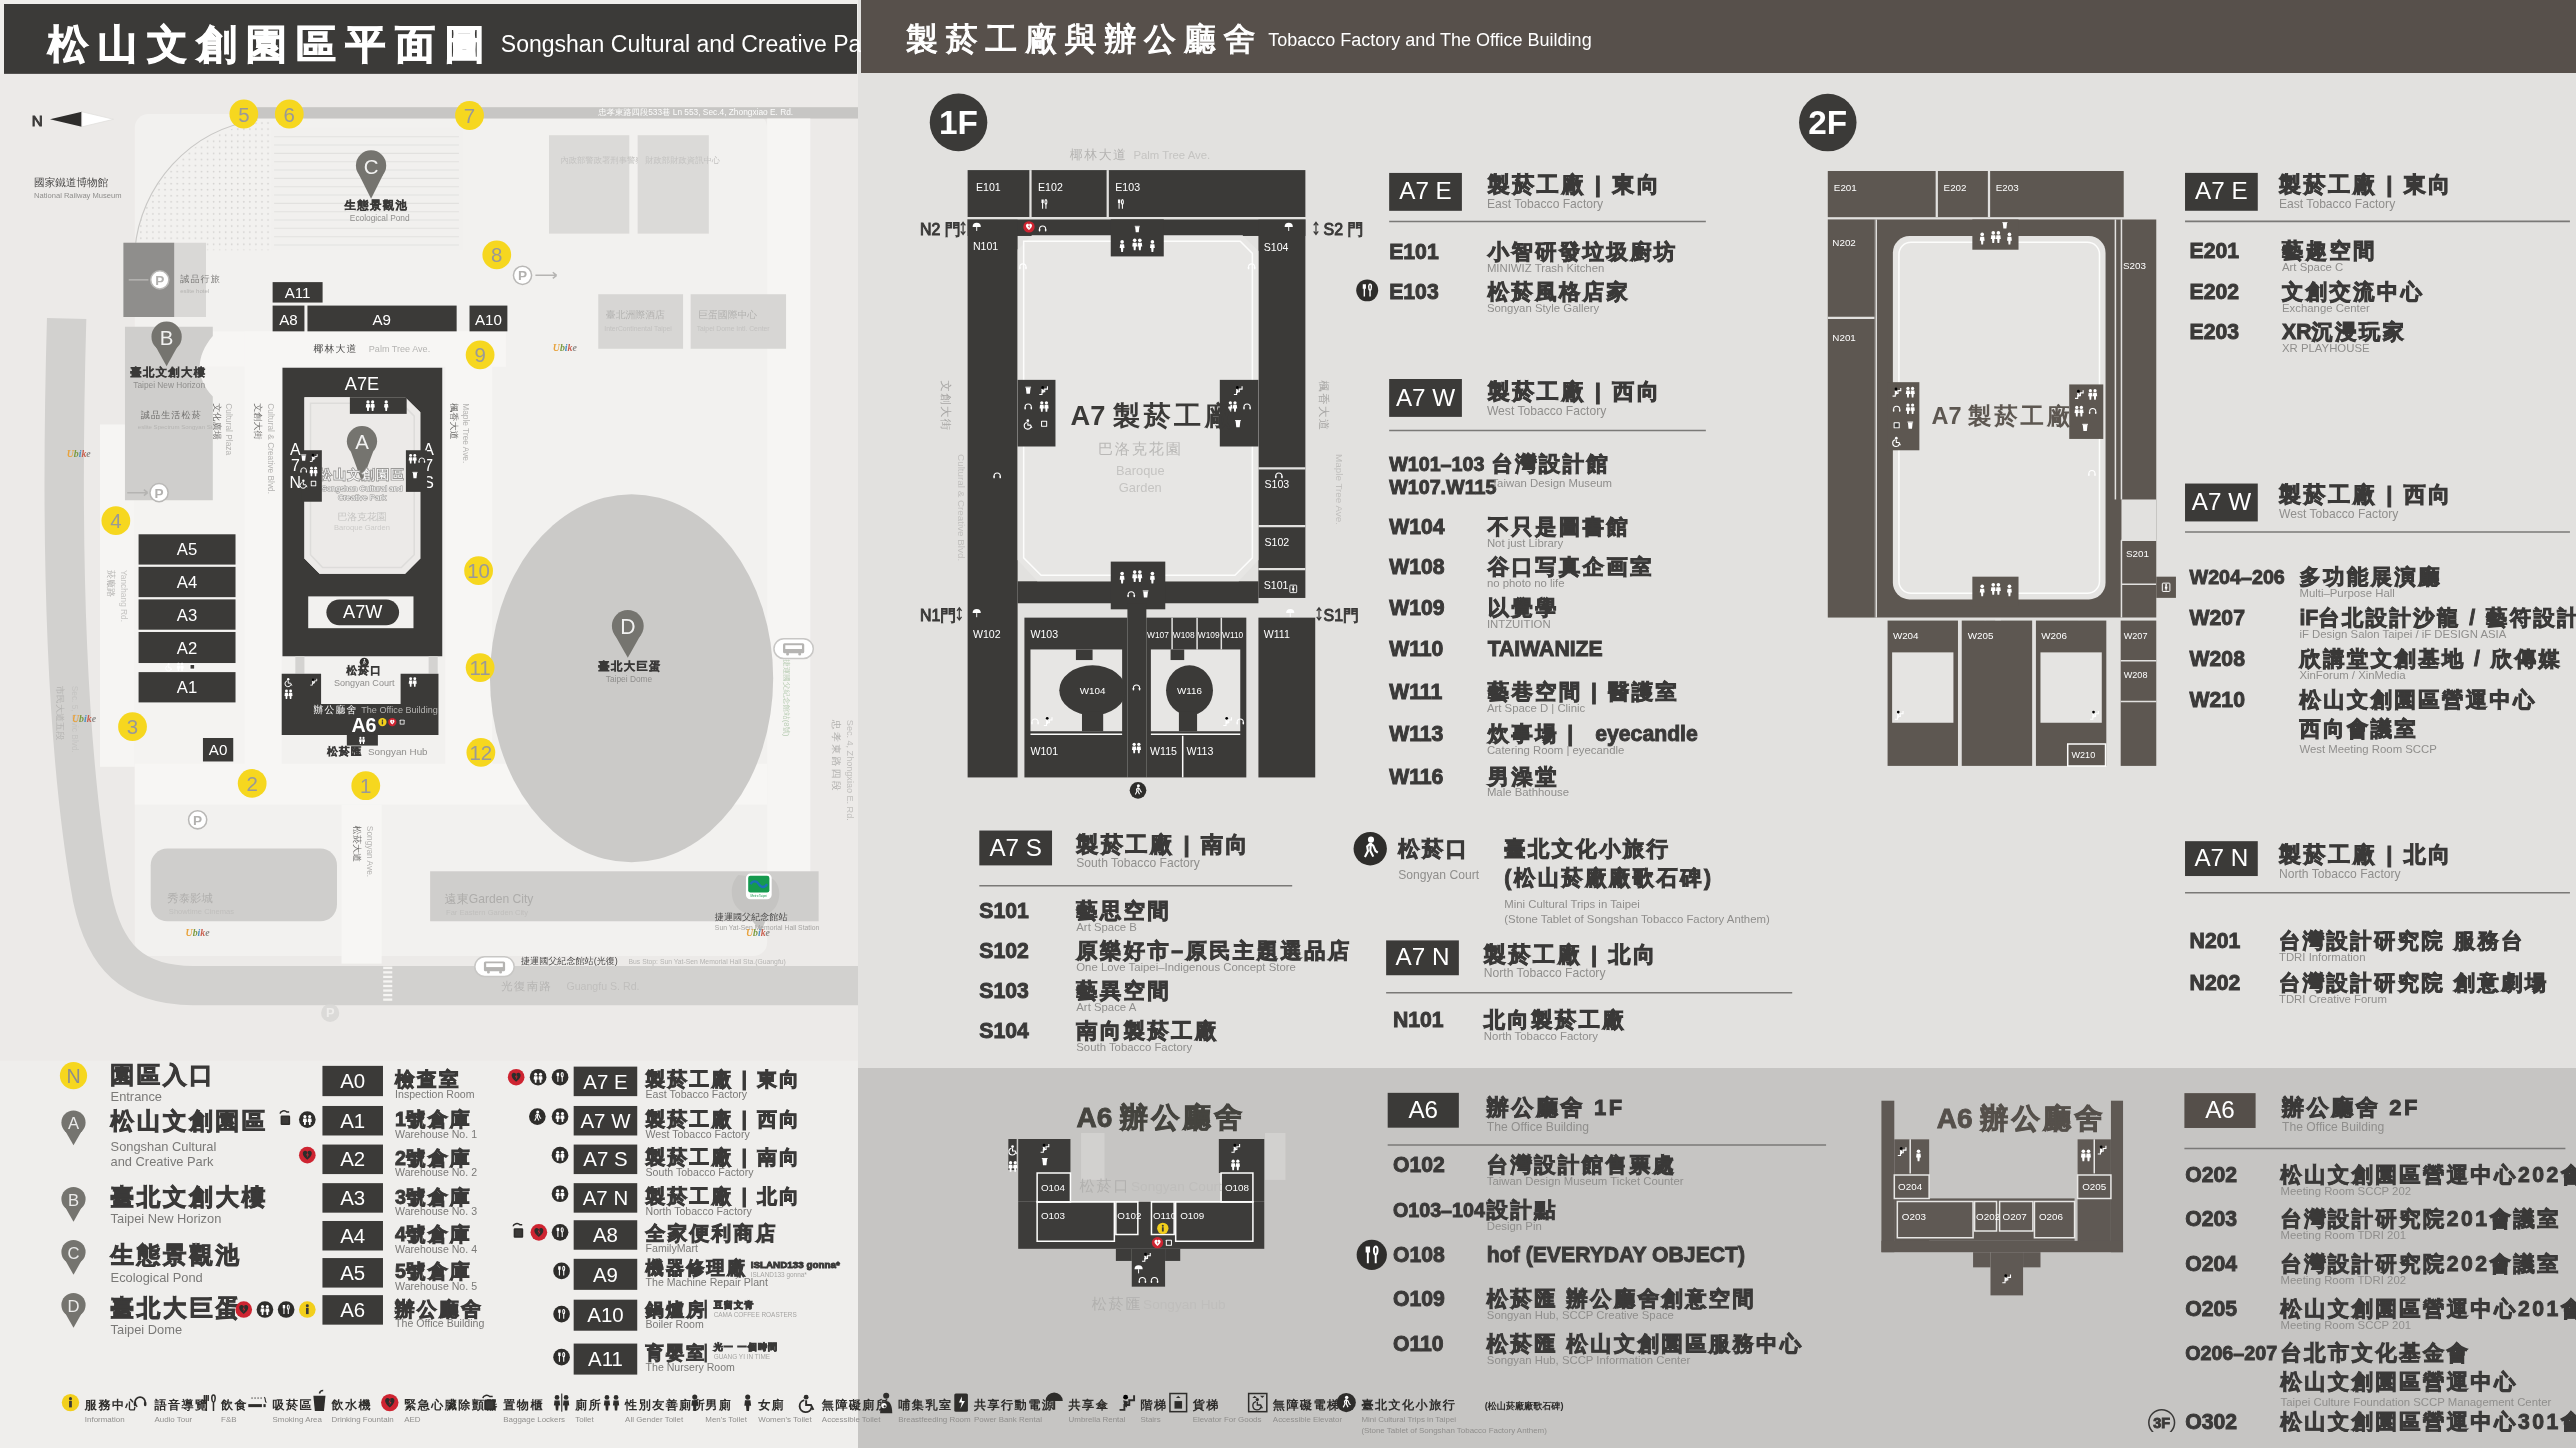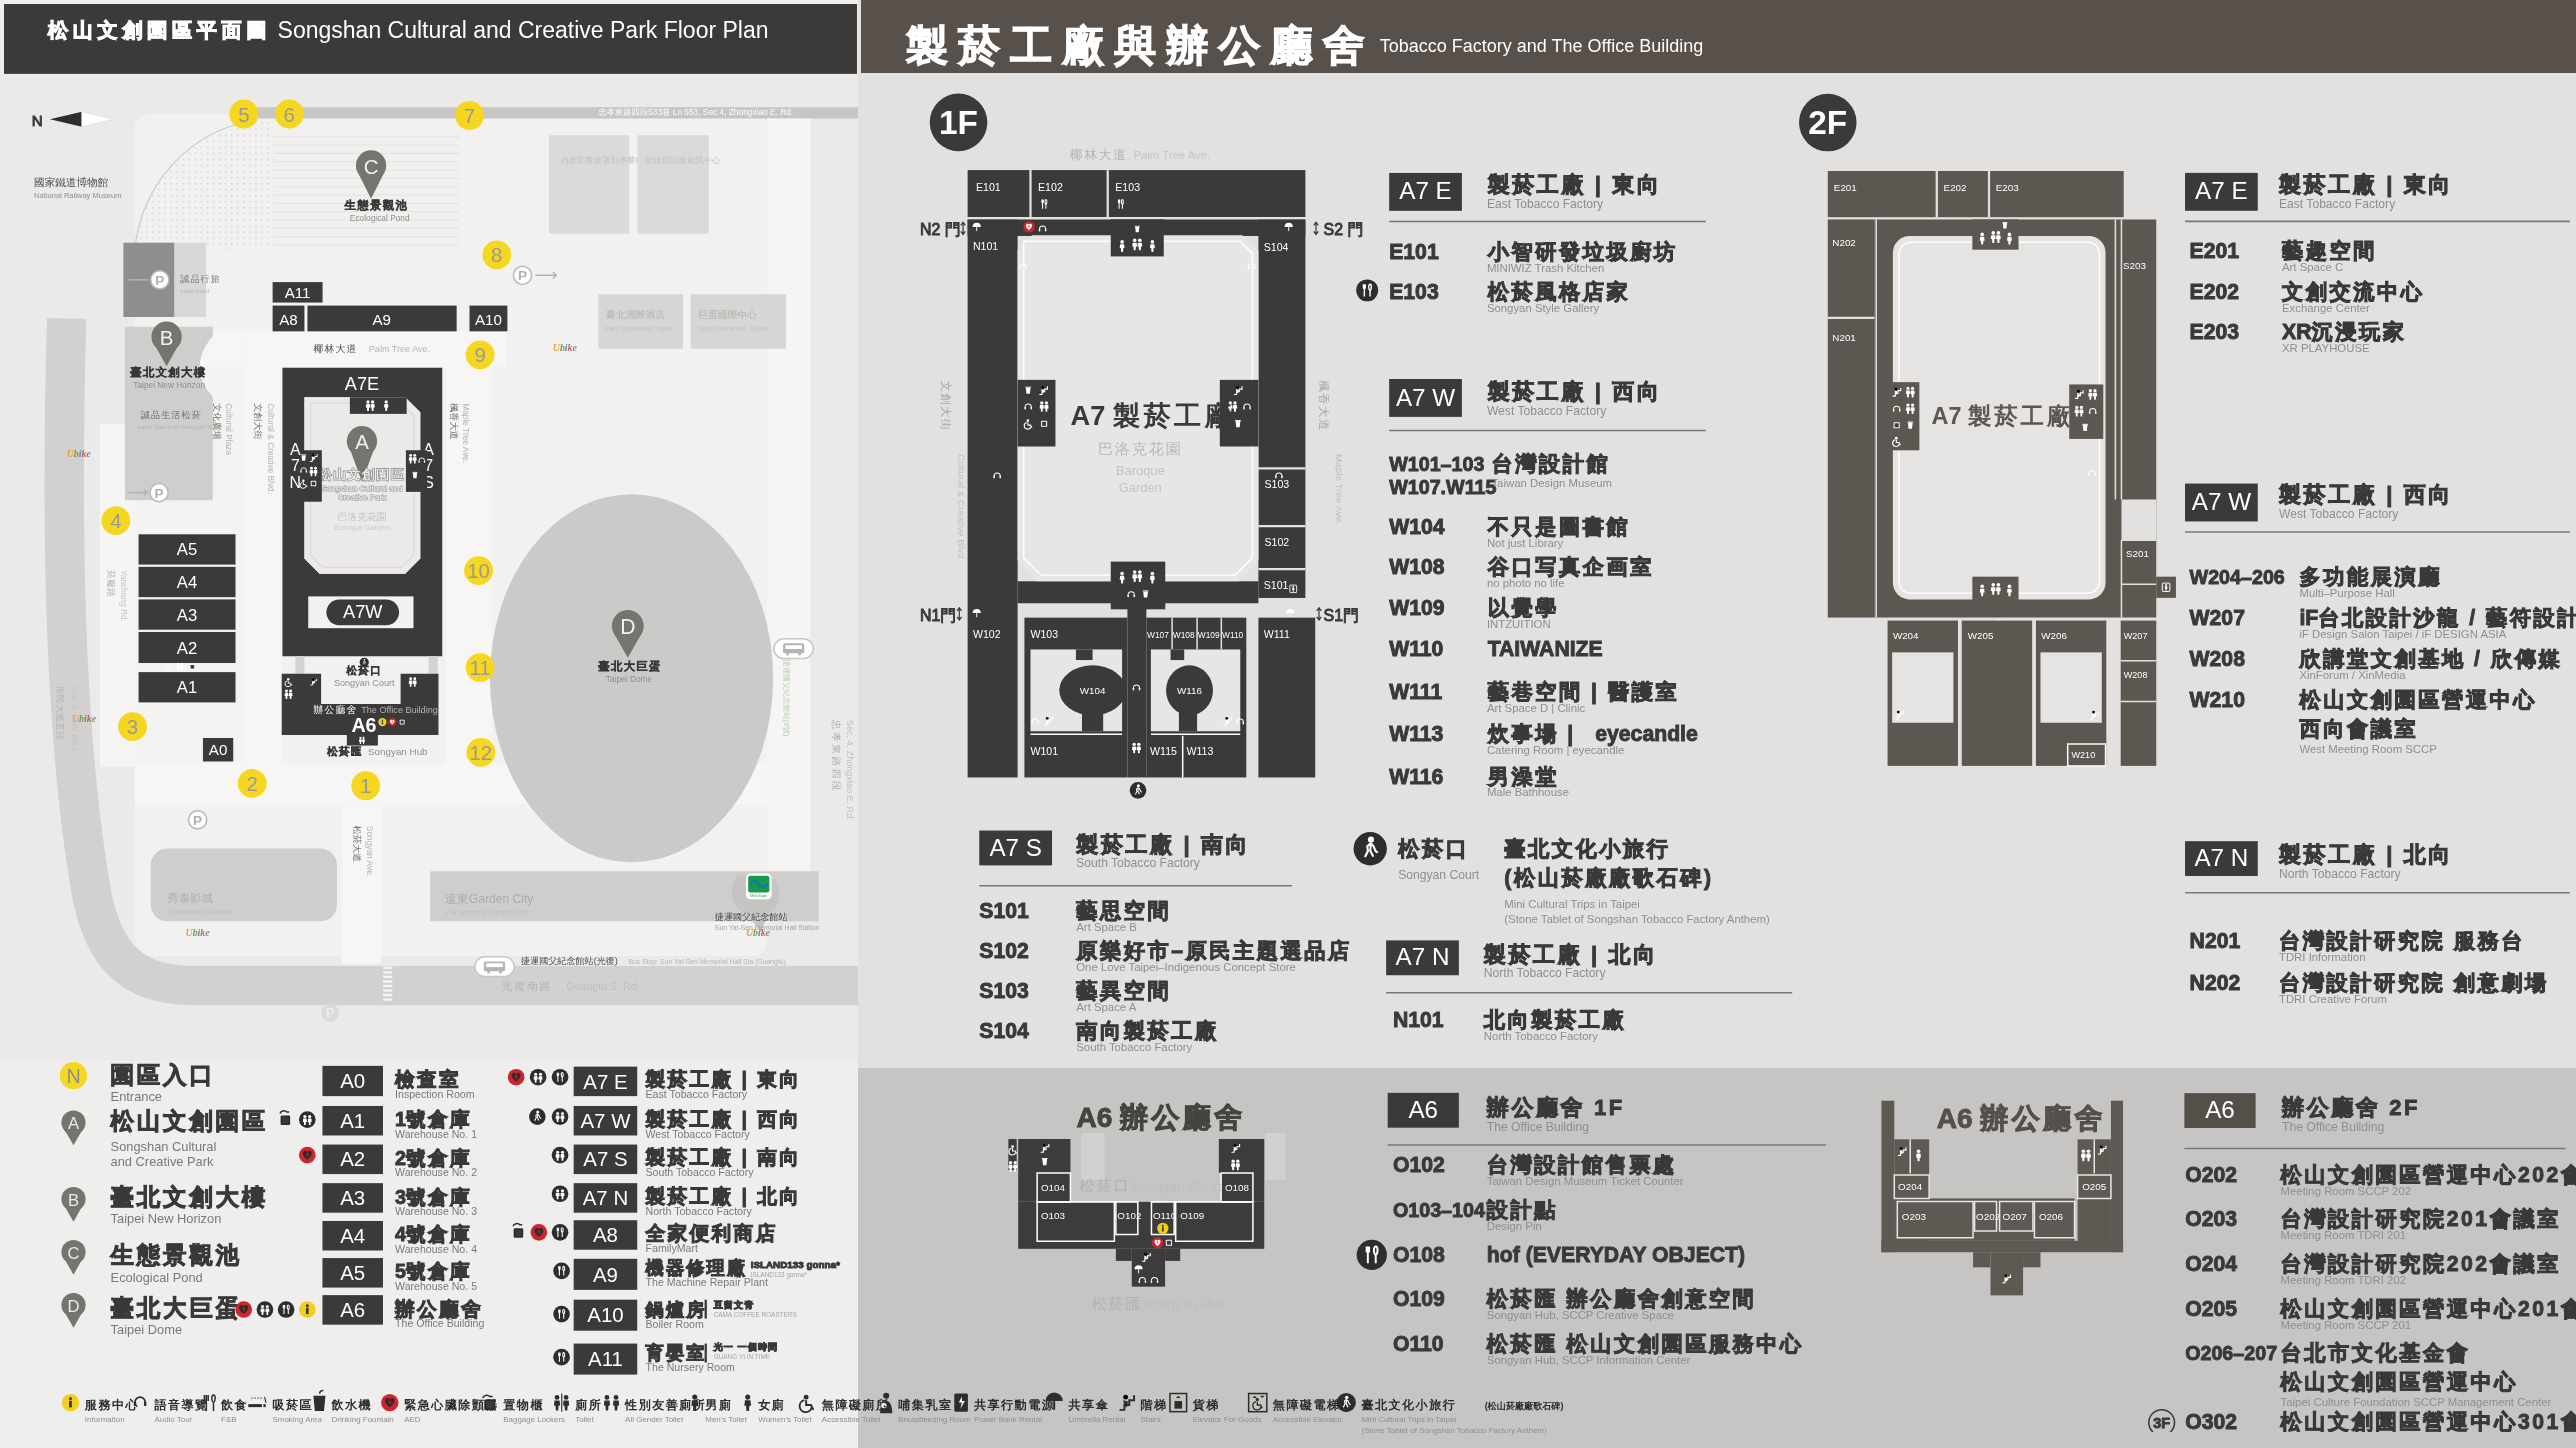--- a/index.html
+++ b/index.html
@@ -20,27 +20,27 @@
 
 <div class="abs" style="left:858px;top:0;width:1718px;height:1449px;background:#e2e1df"></div>
 
 <div class="abs" style="left:858px;top:1068px;width:1718px;height:381px;background:#c6c5c3"></div>
 
 <div class="abs" style="left:0;top:0;width:858px;height:1449px;background:#efeeec"></div>
 
 <div class="abs" style="left:3.8px;top:3.8px;width:853px;height:70px;background:#3b3a38"></div>
 
 <div class="abs" style="left:48px;top:16.7px;width:803px;height:45px;color:#fff;white-space:nowrap">
-  <span class="zh" style="font-size:20px;font-weight:bold;vertical-align:middle">松山文創園區平面圖</span><span style="font-size:23px;vertical-align:middle"> Songshan Cultural and Creative Park Floor Plan</span>
+  <span class="zh" style="font-size:40px;font-weight:bold;vertical-align:middle">松山文創園區平面圖</span><span style="font-size:23px;vertical-align:middle"> Songshan Cultural and Creative Park Floor Plan</span>
 </div>
 
 <div class="abs" style="left:861px;top:0;width:1715px;height:73px;background:#57504b"></div>
 
 <div class="abs" style="left:906px;top:18px;width:1136px;height:45px;color:#fff;white-space:nowrap">
-  <span class="zh" style="font-size:42px;font-weight:bold;vertical-align:middle">製菸工廠與辦公廳舍</span><span style="font-size:18px;vertical-align:middle"> Tobacco Factory and The Office Building</span>
+  <span class="zh" style="font-size:32px;font-weight:normal;vertical-align:middle">製菸工廠與辦公廳舍</span><span style="font-size:18px;vertical-align:middle"> Tobacco Factory and The Office Building</span>
 </div>
 
 <svg class="abs" style="left:0;top:0;color:#fff" width="858" height="1061" viewBox="0 0 1133 1400">
 <defs>
 
 <g id="person">
           <circle cx="0" cy="-5.2" r="2.4" fill="currentColor"></circle>
           <path d="M-2.6,-2.2 L2.6,-2.2 L3.2,3 L1.6,3 L1.2,8 L-1.2,8 L-1.6,3 L-3.2,3 Z" fill="currentColor"></path>
         </g>
 <g id="persons2">

